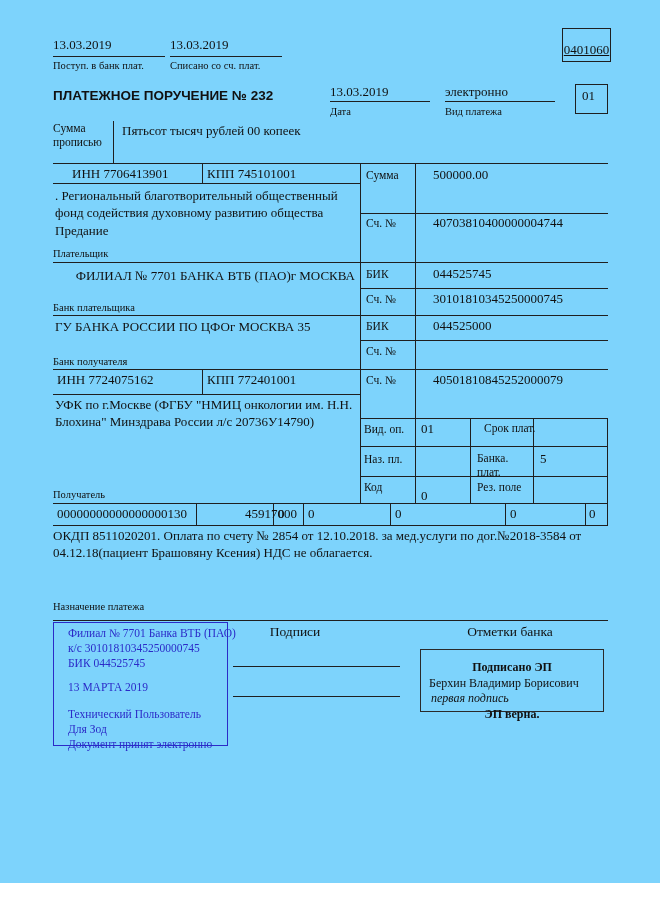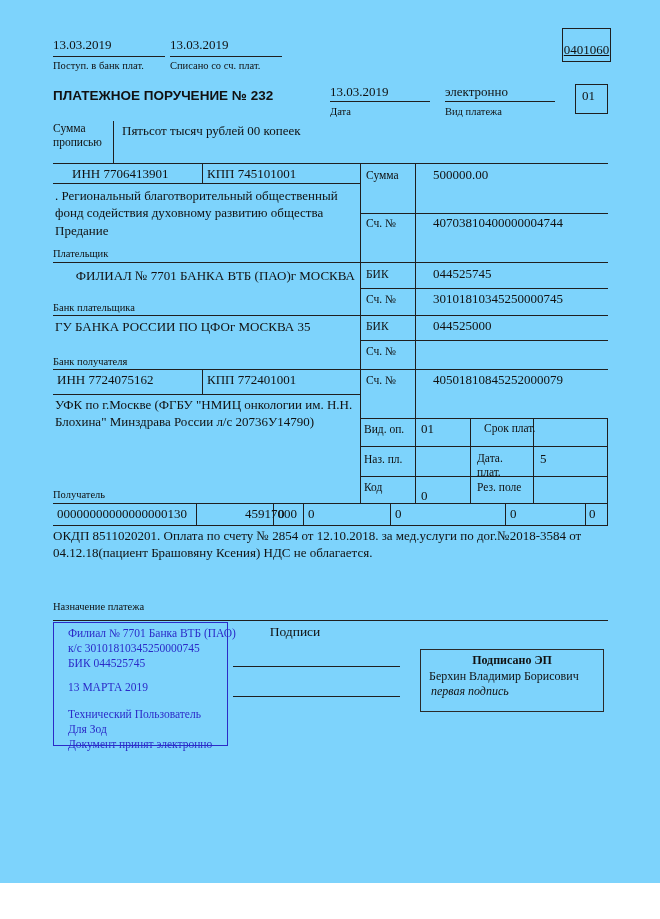--- a/index.html
+++ b/index.html
@@ -10,21 +10,21 @@
   .vl{position:absolute;width:0;border-left:1.5px solid #1f1f1f;}
   .val{font-size:13px;line-height:1.25;}
   .sm{font-size:10.5px;line-height:1.2;}
   .med{font-size:11.5px;line-height:1.22;}
   .title{font-family:"Liberation Sans",sans-serif;font-weight:bold;font-size:13.5px;}
   .ubox{border:1.5px solid #1f1f1f;}
   .ufield{border-bottom:1.5px solid #1f1f1f;}
   .stamp{border:1.5px solid #2b2bc8;color:#2b2bc8;font-size:11.5px;line-height:1.3;
          padding:3px 14px;box-sizing:border-box;}
   .esign{border:1.4px solid #2a2a2a;box-sizing:border-box;font-size:12px;line-height:1.3;
-         padding:3px 0;}
+         padding:10px 0;}
   .b{font-weight:bold;}
   .i{font-style:italic;}
   .ctr{text-align:center;}
 </style>
 </head>
 <body>
 
 <div class="page">
 
   <div class="abs val ufield" style="left:53px;top:37px;width:112px;height:19px;"><span>13.03.2019</span></div>
@@ -107,21 +107,21 @@
   <div class="abs med" style="left:366px;top:373px;">Сч. №</div>
   <div class="abs val" style="left:433px;top:372px;">40501810845252000079</div>
 
   <div class="abs med" style="left:364px;top:422px;">Вид. оп.</div>
   <div class="abs val" style="left:421px;top:421px;">01</div>
   <div class="abs med" style="left:478px;top:421px;width:52px;margin-left:6px;">Срок плат.</div>
   <div class="abs val" style="left:540px;top:421px;"></div>
 
   <div class="abs med" style="left:364px;top:452px;">Наз. пл.</div>
   <div class="abs val" style="left:421px;top:451px;"></div>
-  <div class="abs med" style="left:477px;top:451px;width:52px;">Дата. плат.</div>
+  <div class="abs med" style="left:477px;top:451px;width:52px;">Банка. плат.</div>
   <div class="abs val" style="left:540px;top:451px;">5</div>
 
   <div class="abs med" style="left:364px;top:480px;">Код</div>
   <div class="abs val" style="left:421px;top:488px;">0</div>
   <div class="abs med" style="left:477px;top:480px;width:52px;">Рез. поле</div>
   <div class="abs val" style="left:540px;top:480px;"></div>
 
   <div class="vl" style="left:196px;top:503px;height:22px;"></div>
   <div class="vl" style="left:273px;top:503px;height:22px;"></div>
   <div class="vl" style="left:303px;top:503px;height:22px;"></div>
@@ -146,23 +146,25 @@
     <div>к/с 30101810345250000745</div>
     <div>БИК 044525745</div>
     <div style="height:9px;"></div>
     <div>13 МАРТА 2019</div>
     <div style="height:12px;"></div>
     <div style="width:150px;">Технический Пользователь Для Зод</div>
     <div>Документ принят электронно</div>
   </div>
 
   <div class="abs val ctr" style="left:240px;top:624px;width:110px;font-size:13.5px;">Подписи</div>
+  <div class="abs val ctr" style="left:420px;top:624px;width:180px;font-size:13.5px;">Отметки банка</div>
 
   <div class="hl" style="left:233px;top:666px;width:167px;"></div>
   <div class="hl" style="left:233px;top:696px;width:167px;"></div>
 
   <div class="abs esign" style="left:420px;top:649px;width:184px;height:63px;">
     <div class="b ctr">Подписано ЭП</div>
     <div style="padding-left:8px;">Берхин Владимир Борисович</div>
     <div class="i" style="padding-left:10px;">первая подпись</div>
+    <div class="b ctr">ЭП верна.</div>
   </div>
 
 </div>
 
 </body></html>

